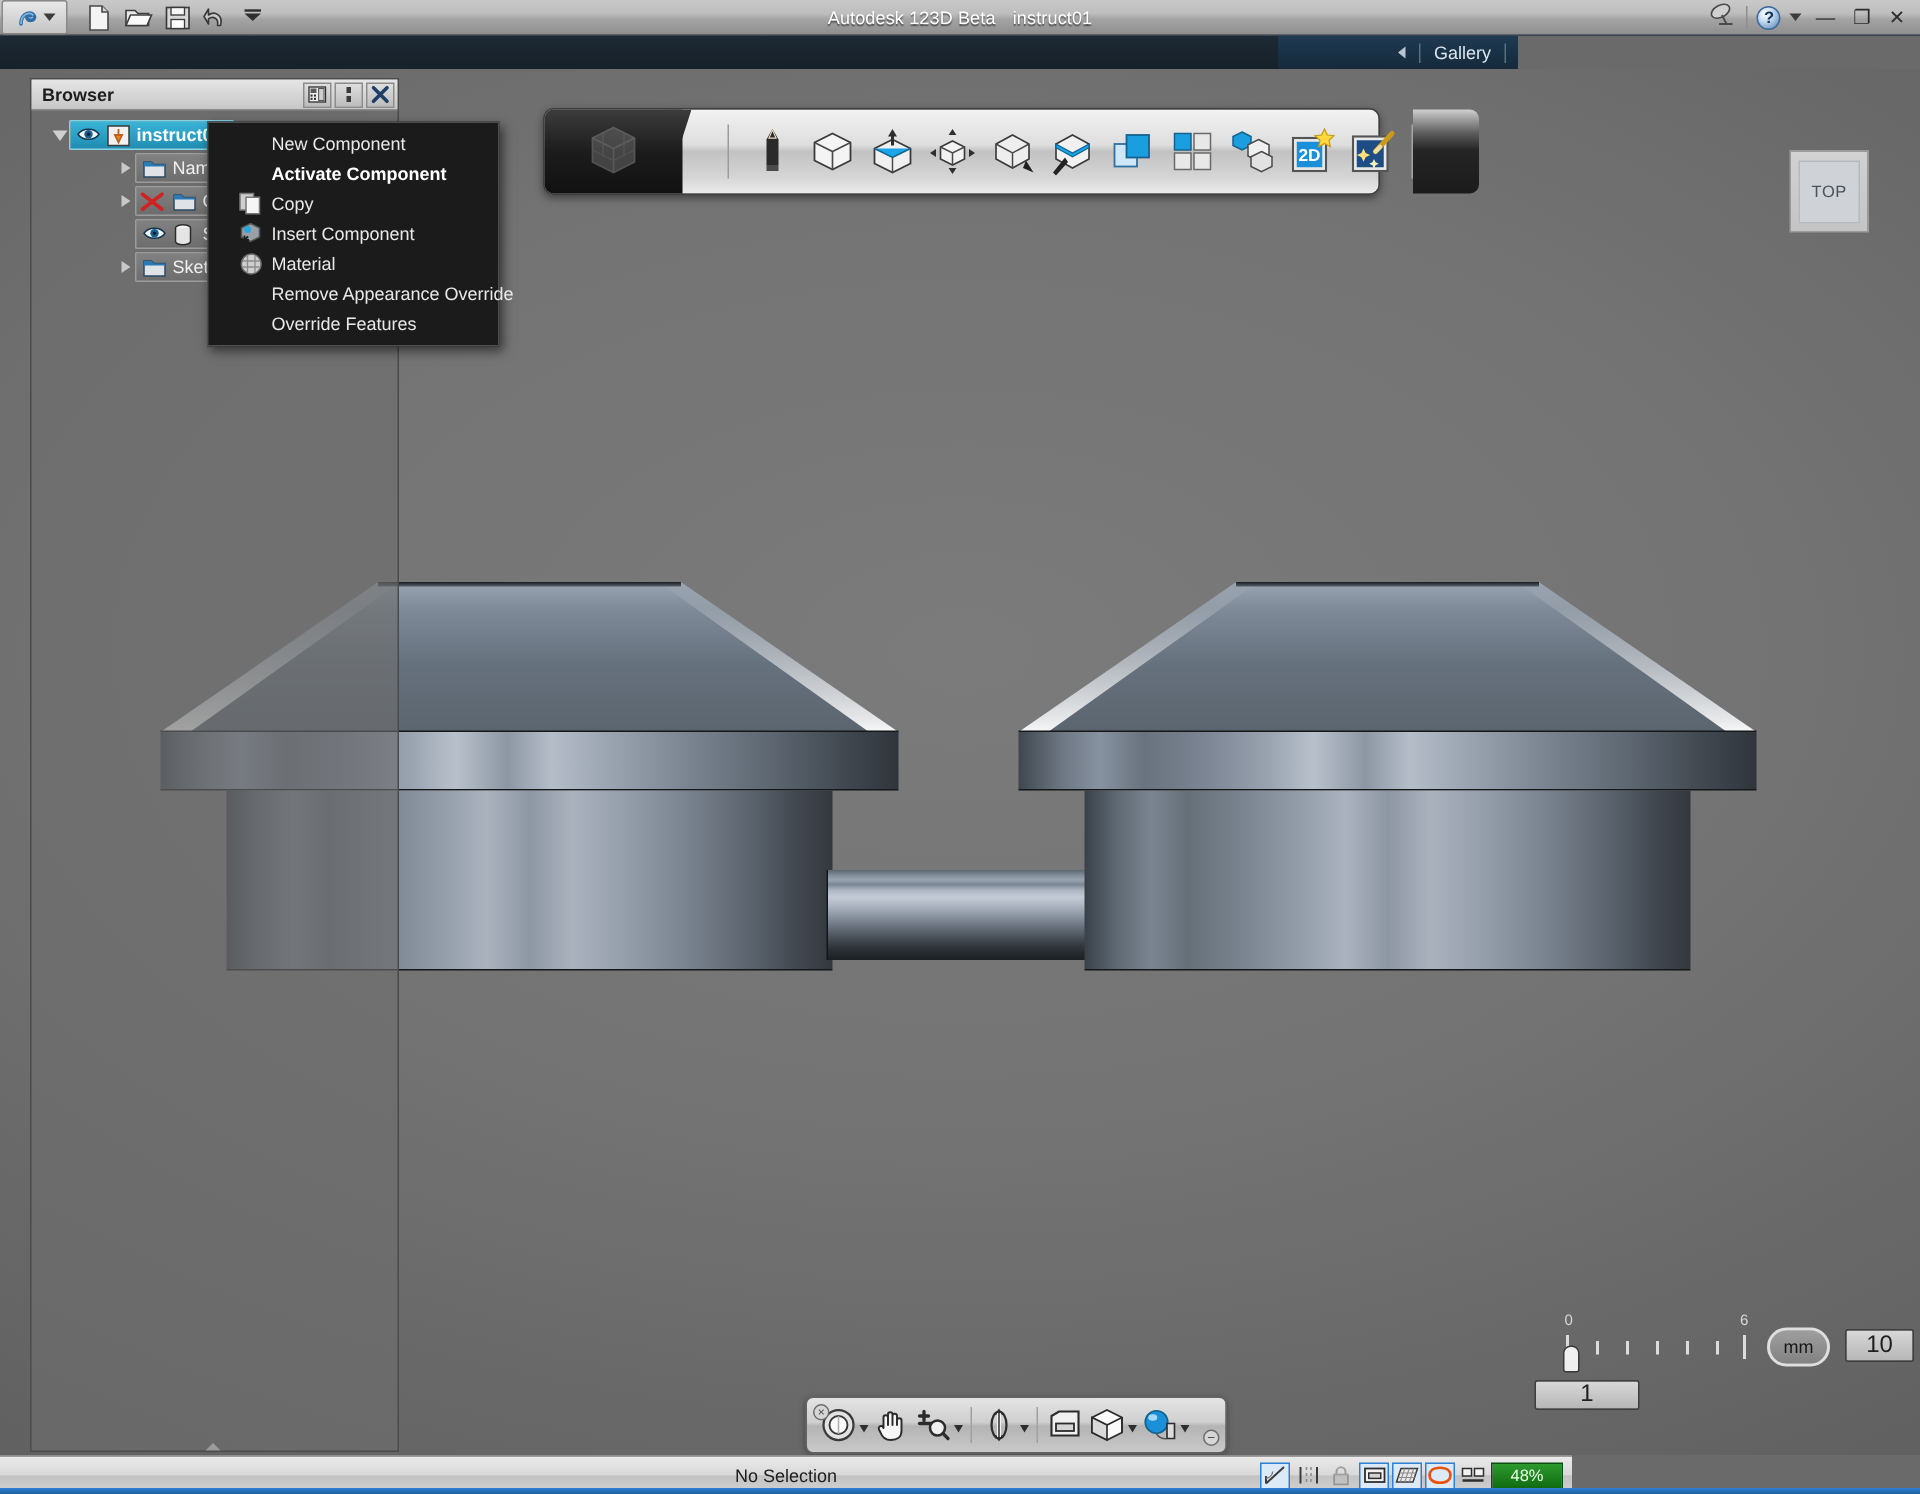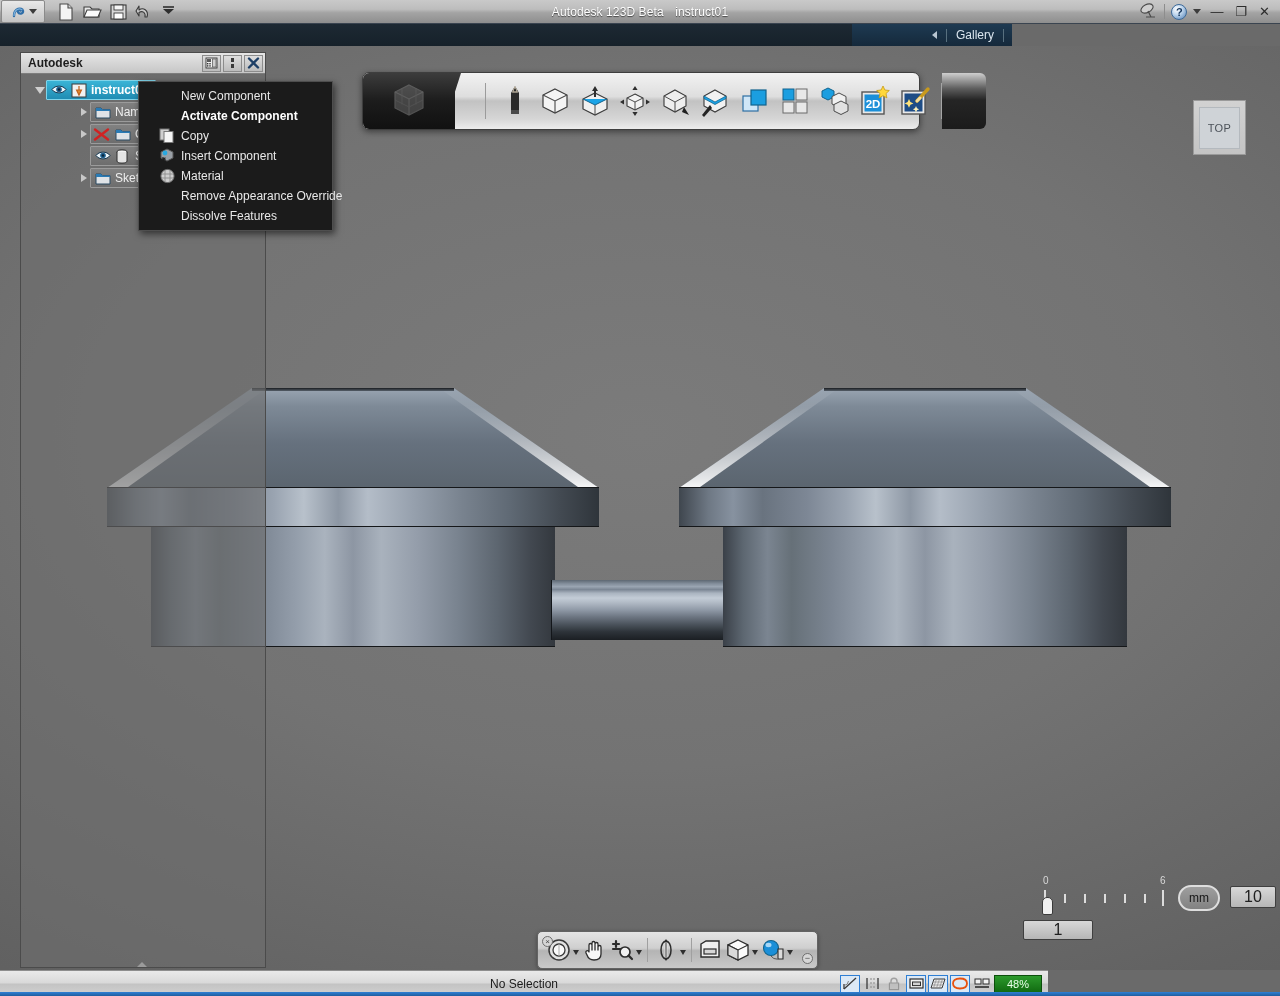--- a/index.html
+++ b/index.html
@@ -623,21 +623,21 @@
 
   <div id="scroll-nub" style="top:914px;">
     <svg width="18" height="8" viewBox="0 0 18 8">
       <path d="M9 1 L15 7 L3 7 Z" fill="#e4e4e4"></path>
     </svg>
   </div>
 </div>
 
 <div id="browser">
   <div id="browser-head">
-    <span id="browser-title">Autodesk</span>
+    <span id="browser-title">Browser</span>
     <span id="browser-btns">
       <span class="bb">
         <svg width="13" height="12" viewBox="0 0 13 12">
           <rect x="1" y="1" width="11" height="10" fill="#f0f0f0" stroke="#333" stroke-width=".9"></rect>
           <rect x="2" y="2" width="4" height="3" fill="#5a5a5a"></rect>
           <rect x="2" y="6" width="1.4" height="1.4" fill="#333"></rect>
             <rect x="4.3" y="6" width="1.4" height="1.4" fill="#333"></rect>
           <rect x="2" y="8.2" width="1.4" height="1.4" fill="#333"></rect>
             <rect x="4.3" y="8.2" width="1.4" height="1.4" fill="#333"></rect>
           <rect x="7.4" y="2" width="3.6" height="8" fill="#cfcfcf" stroke="#555" stroke-width=".7"></rect>
@@ -788,21 +788,21 @@
       </svg>
     </span>
     <span class="mi-label">Material</span>
   </div>
   <div class="mi">
     <span class="mi-ic blank"></span>
     <span class="mi-label">Remove Appearance Override</span>
   </div>
   <div class="mi">
     <span class="mi-ic blank"></span>
-    <span class="mi-label">Dissolve Features</span>
+    <span class="mi-label">Override Features</span>
   </div>
 </div>
 
 <div id="statusbar">
   <span id="status-text">No Selection</span>
   <span id="status-icons">
     <span class="st-ic on">
       <svg width="15" height="13" viewBox="0 0 15 13">
         <path d="M1 12 L13 1" stroke="#3a3a3a" stroke-width="1.3"></path>
         <path d="M1 12 L1 7" stroke="#3a3a3a" stroke-width="1.3"></path>

